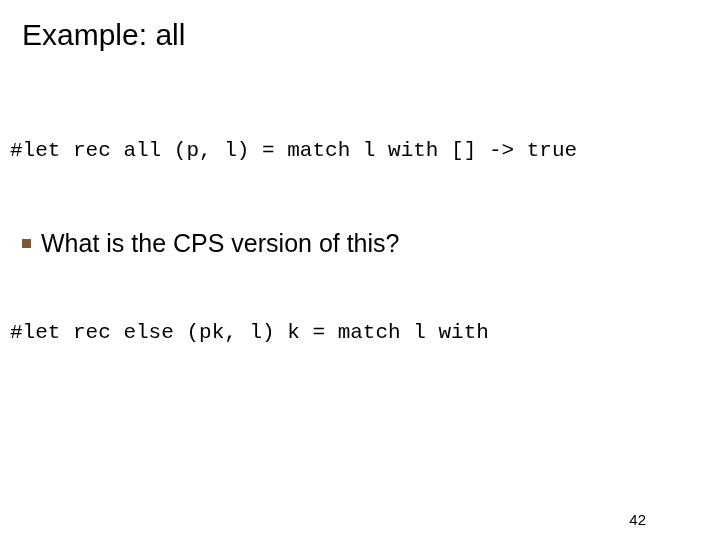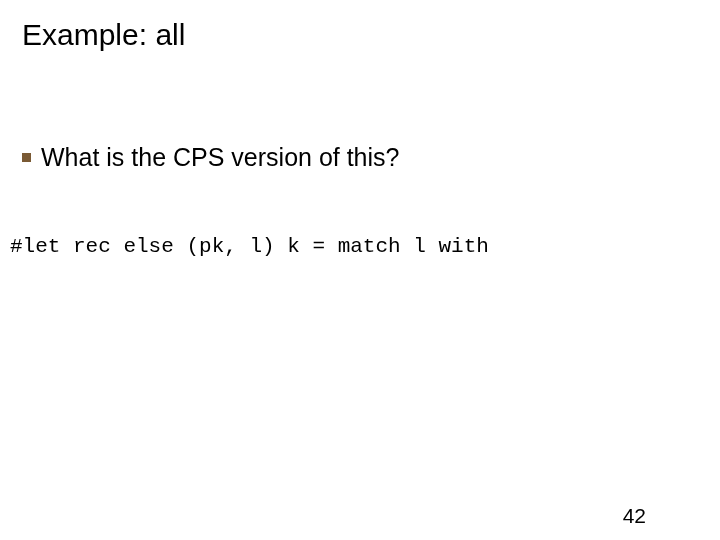--- a/index.html
+++ b/index.html
@@ -43,31 +43,32 @@
     background: #7a5a34;
     flex: 0 0 auto;
   }
   .question {
     font-size: 25px;
   }
   .pagenum {
     position: absolute;
     right: 18px;
     bottom: 12px;
-    font-size: 21px;
+    font-size: 15px;
   }
 </style>
 </head>
 <body>
 
 <div class="slide">
 
   <div class="title">Example: all</div>
 
   <div class="code">
+    <div>#let rec all (p, l) = match l with [] -&gt; true</div>
   </div>
 
   <div class="question-row">
     <div class="bullet"></div>
     <div class="question">What is the CPS version of this?</div>
   </div>
 
   <div class="code code-bold">
     <div>#let rec else (pk, l) k = match l with</div>
     

